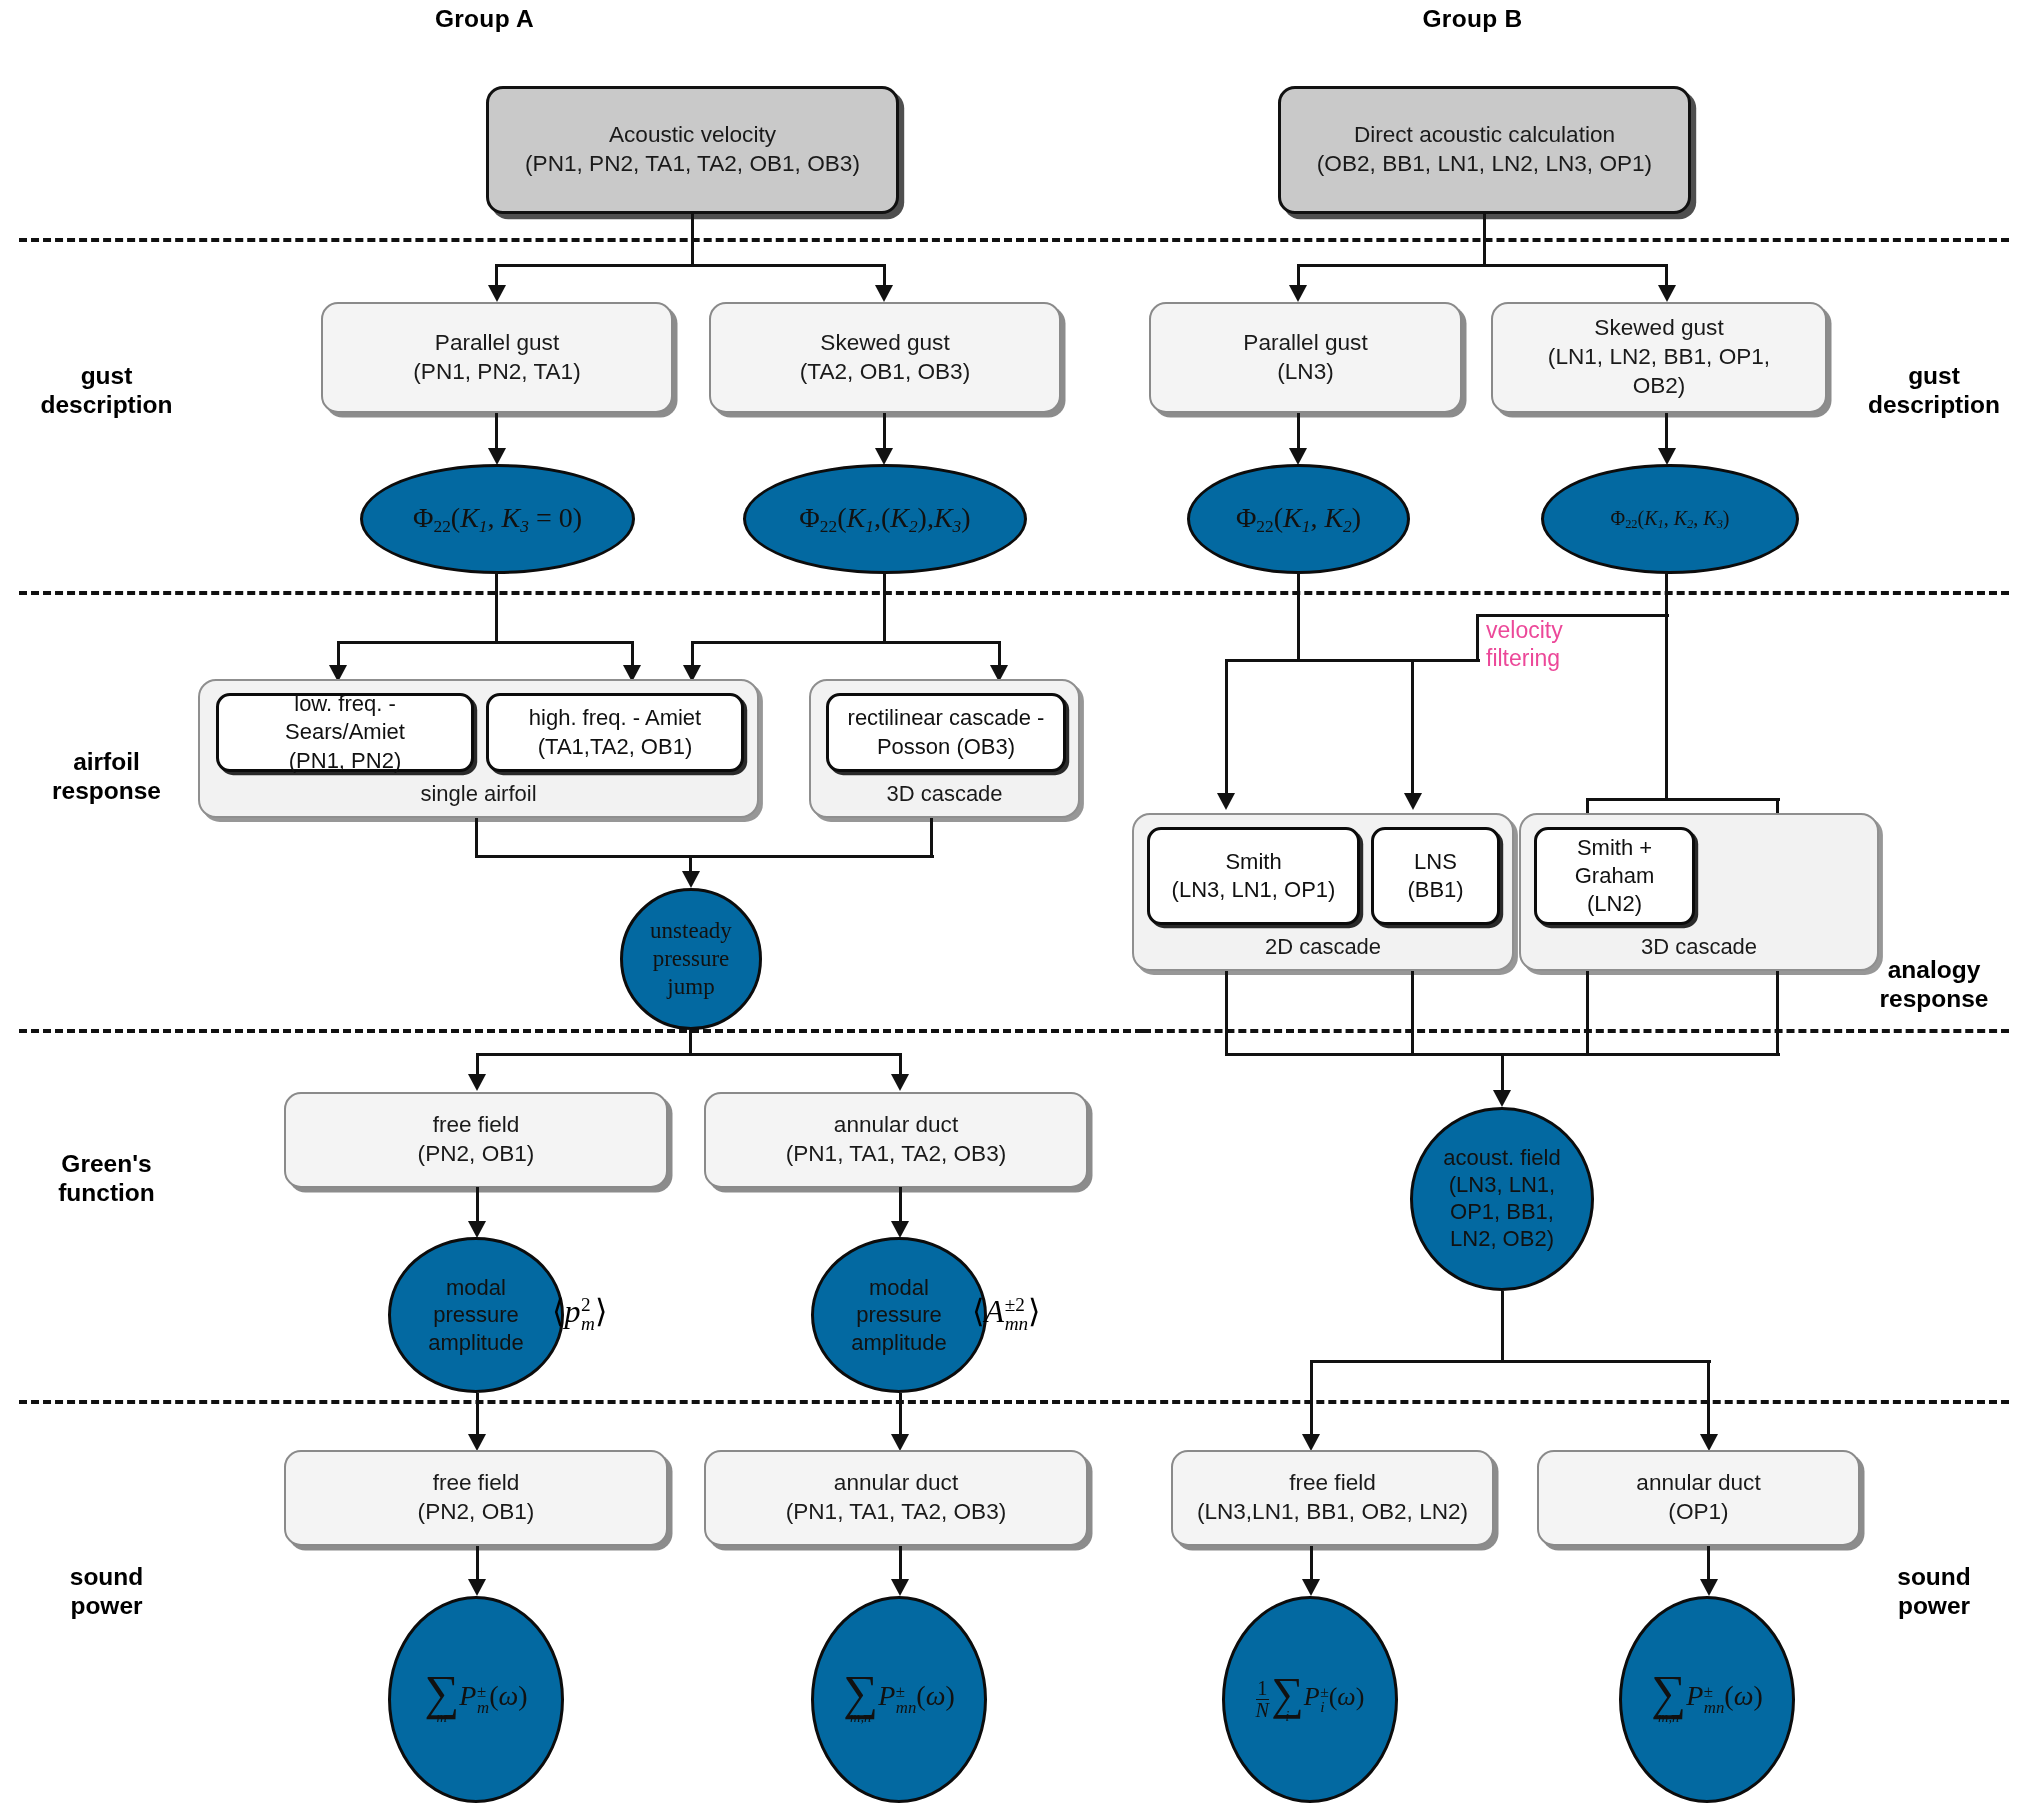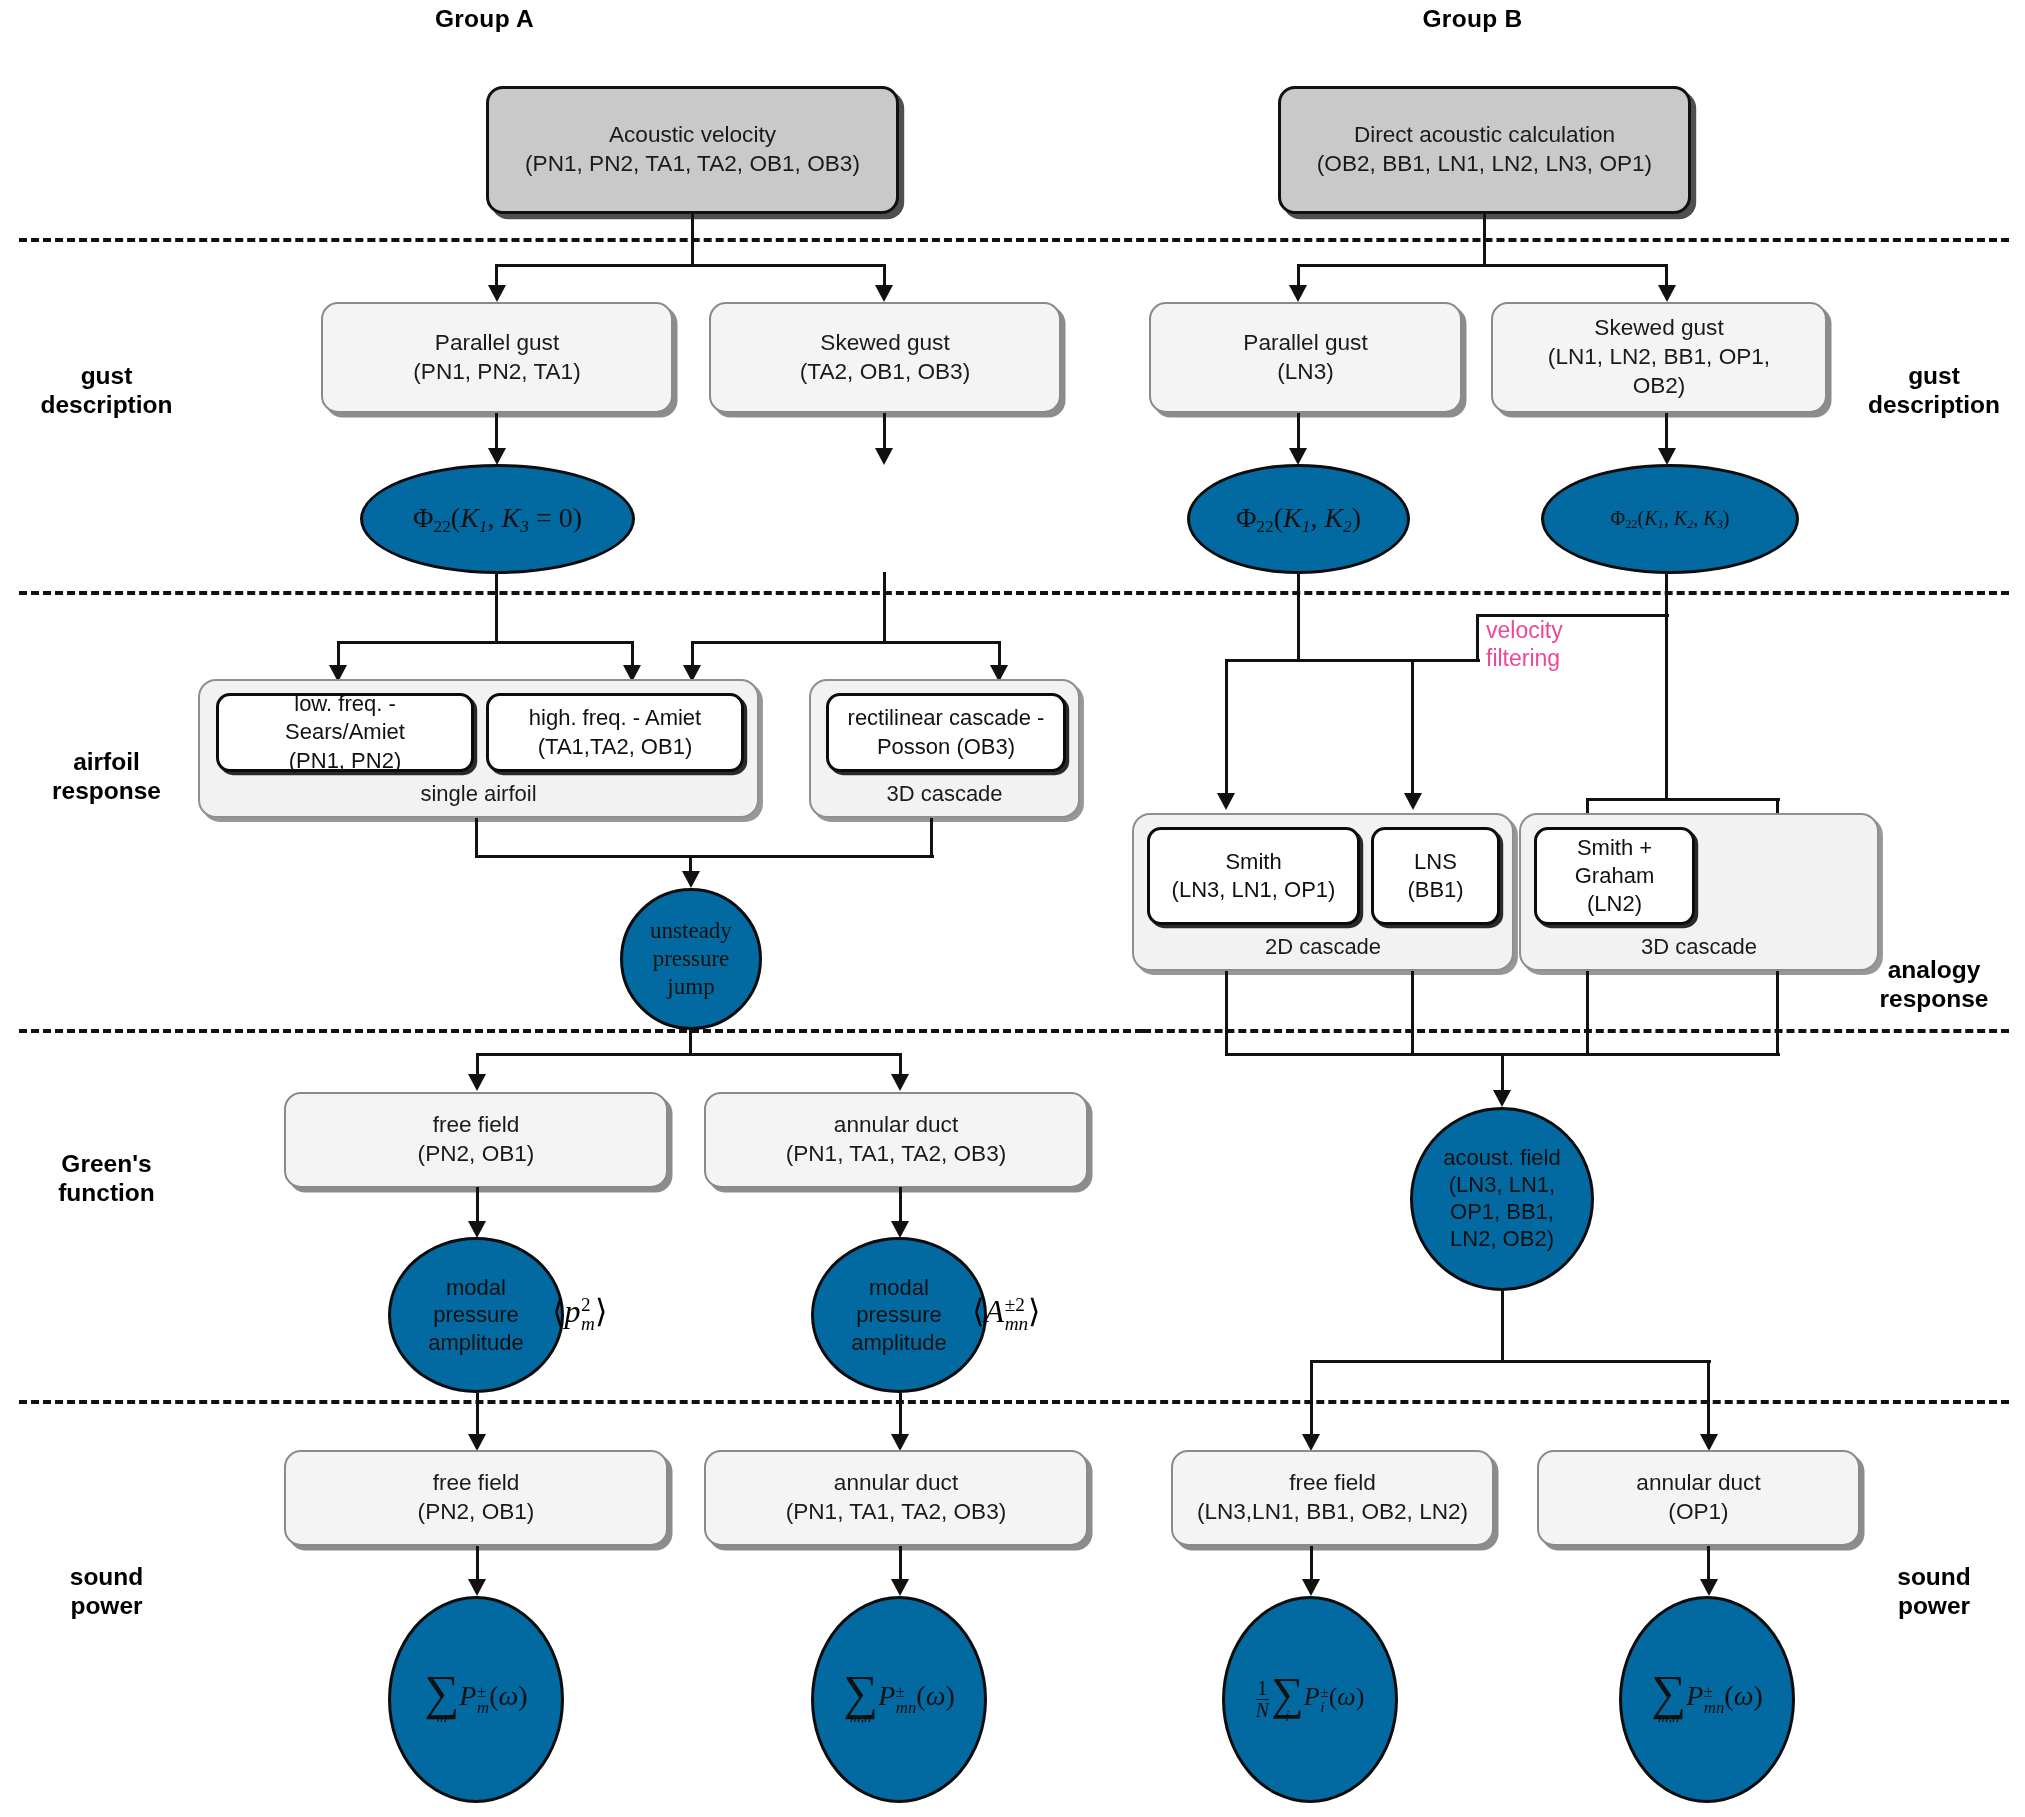--- a/index.html
+++ b/index.html
@@ -150,20 +150,25 @@
   <div class="abs ln vln" style="left:495px;top:413px;height:39px;"></div>
   <div class="abs arw" style="left:488px;top:448px;"></div>
   <div class="abs ln vln" style="left:883px;top:413px;height:39px;"></div>
   <div class="abs arw" style="left:875px;top:448px;"></div>
 
   <div class="abs ell serif" style="left:360px;top:464px;width:275px;height:110px;">
     <span class="math" style="font-size:28px;">
       Φ<sub class="sn">22</sub>(<span class="mi">K</span><sub class="s">1</sub>,&nbsp;<span class="mi">K</span><sub class="s">3</sub>&nbsp;=&nbsp;0)
     </span>
   </div>
+  <div class="abs ell serif" style="left:743px;top:464px;width:284px;height:110px;">
+    <span class="math" style="font-size:28px;">
+      Φ<sub class="sn">22</sub>(<span class="mi">K</span><sub class="s">1</sub>,(<span class="mi">K</span><sub class="s">2</sub>),<span class="mi">K</span><sub class="s">3</sub>)
+    </span>
+  </div>
 
   <div class="abs ln vln" style="left:495px;top:572px;height:71px;"></div>
   <div class="abs ln vln" style="left:883px;top:572px;height:71px;"></div>
 
   <div class="abs ln hln" style="left:337px;top:641px;width:297px;"></div>
   <div class="abs ln hln" style="left:691px;top:641px;width:310px;"></div>
 
   <div class="abs ln vln" style="left:337px;top:641px;height:28px;"></div>
   <div class="abs arw" style="left:329px;top:665px;"></div>
   <div class="abs ln vln" style="left:631px;top:641px;height:28px;"></div>

